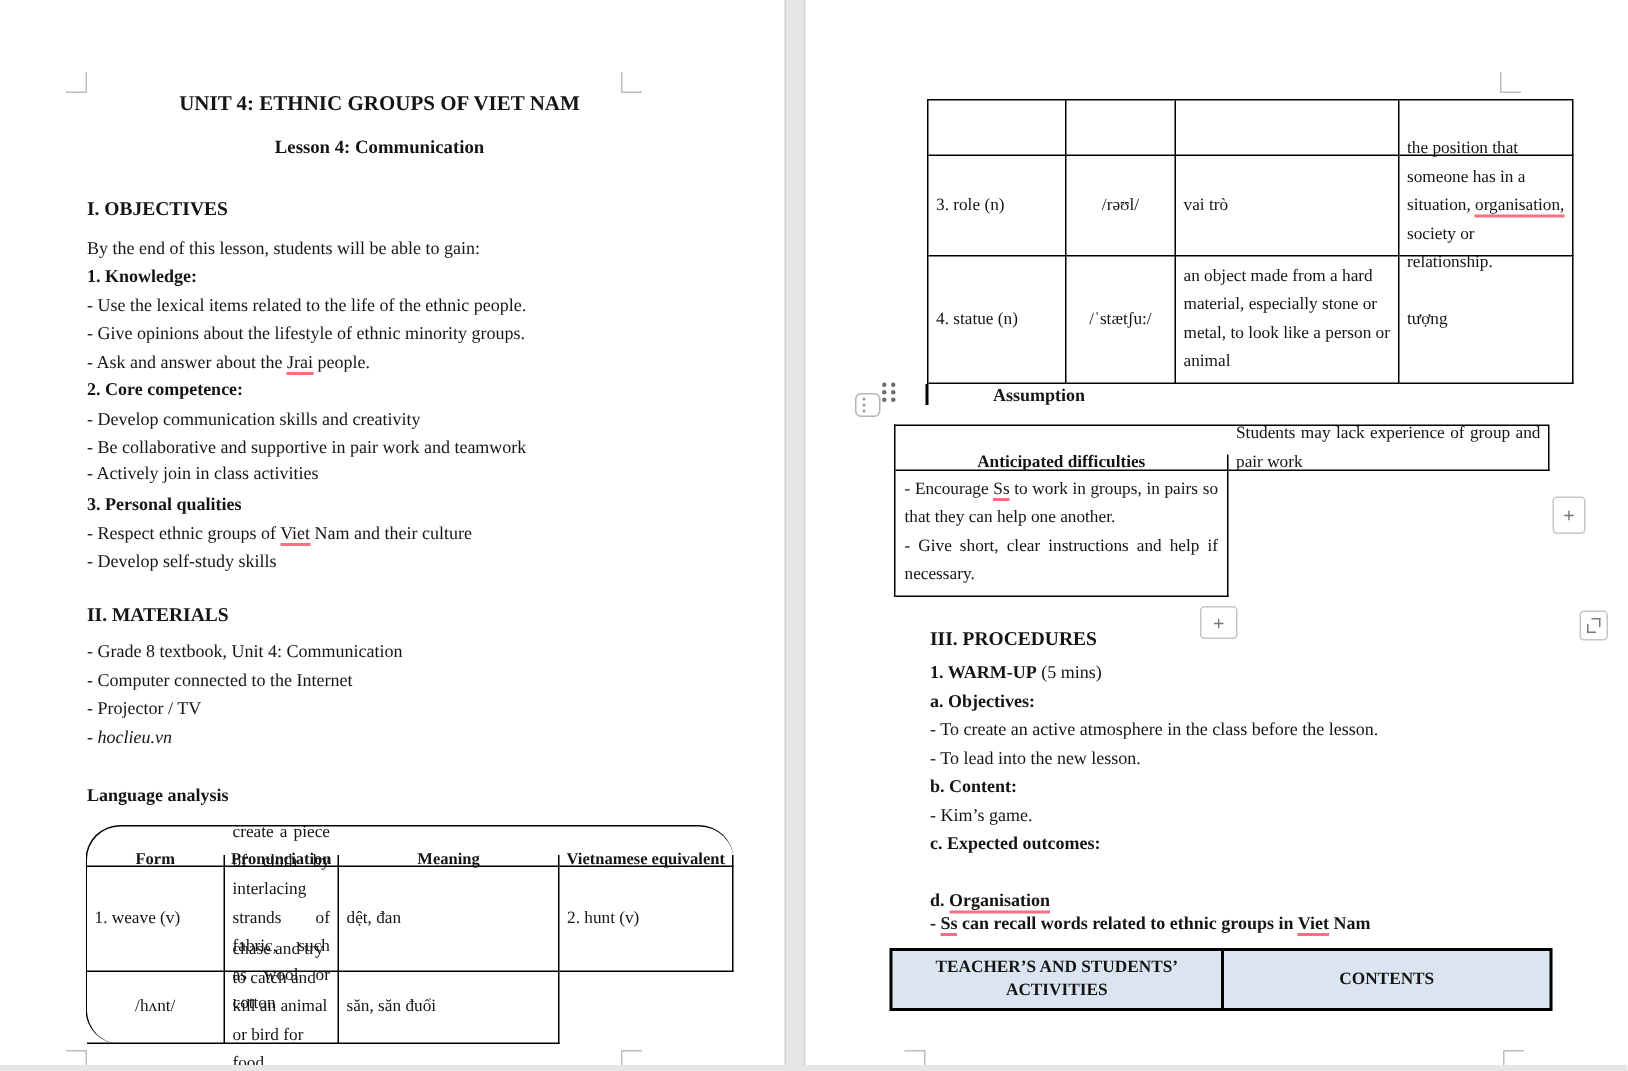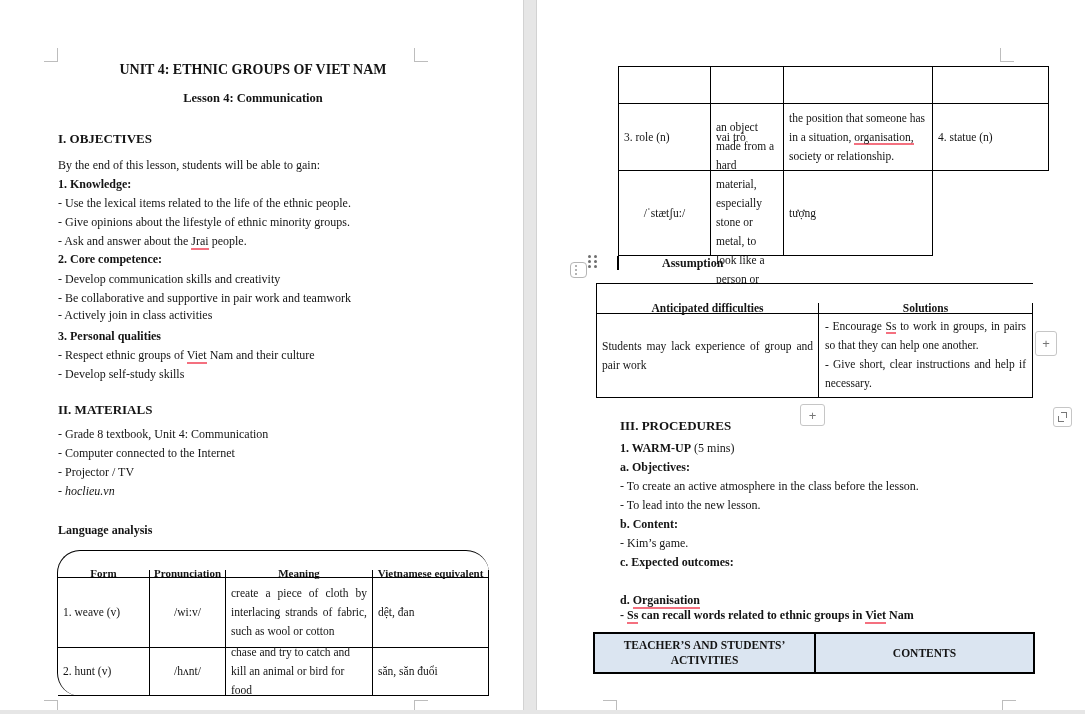--- a/index.html
+++ b/index.html
@@ -93,21 +93,20 @@
 
   <div class="ln b" style="top:523px;">Language analysis</div>
 
   <div class="grid" id="lang-table" style="left:57px;top:550px;grid-template-columns:92px 76px 147px 116px;grid-template-rows:27px 70px 48px;border-radius:23px;">
     <div class="hd">Form</div>
     <div class="hd">Pronunciation</div>
     <div class="hd">Meaning</div>
     <div class="hd">Vietnamese equivalent</div>
 
     <div>1. weave (v)</div>
-    <div class="cn">/wi:v/</div>
     <div>
         <span class="just" style="white-space:normal;">create a piece of cloth by interlacing strands of fabric, such as wool or cotton</span>
       </div>
     <div>dệt, đan</div>
 
     <div>2. hunt (v)</div>
     <div class="cn">/hʌnt/</div>
     <div>
         <span style="white-space:normal;">chase and try to catch and kill an animal or bird for food</span>
       </div>
@@ -122,20 +121,21 @@
   <div class="mk bl abs" style="left:66px;top:700px;"></div>
   <div class="mk br abs" style="left:465px;top:700px;"></div>
 
   <div class="grid" id="cont-table" style="left:81px;top:66px;grid-template-columns:92px 73px 149px 116px;grid-template-rows:37px 67px 85px;">
     <div></div>
     <div></div>
     <div></div>
     <div></div>
 
     <div>3. role (n)</div>
+    <div class="cn">/rəʊl/</div>
     <div>vai trò</div>
     <div>
         <span style="white-space:normal;"><span>the position that someone has in a situation, </span><span class="mis">organisation,</span><span> society or relationship.</span></span>
       </div>
 
     <div>4. statue (n)</div>
     <div class="cn">/ˈstætʃu:/</div>
     <div>
         <span style="white-space:normal;">an object made from a hard material, especially stone or metal, to look like a person or animal</span>
       </div>
@@ -156,21 +156,20 @@
       <i></i>
       <i></i>
       <i></i>
     </div>
 
   <div id="text-caret" style="left:80px;top:256px;"></div>
   <div class="ln b" style="top:256px;font-size:12px;padding-left:42px;">Assumption</div>
 
   <div class="grid" id="assumption-table" style="left:59px;top:283px;grid-template-columns:222px 214px;grid-template-rows:30px 84px;">
     <div class="hd" style="font-size:11.5px;">Anticipated difficulties</div>
-    <div class="hd" style="font-size:11.5px;">Solutions</div>
     <div>
         <span class="just" style="white-space:normal;">Students may lack experience of group and pair work</span>
       </div>
     <div class="blk just" style="padding:3px 6px;white-space:normal;">
       <span>- Encourage </span><span class="mis">Ss</span><span> to work in groups, in pairs so that they can help one another.</span><br>
       <span>- Give short, clear instructions and help if necessary.</span>
     </div>
   </div>
 
   <div class="wbtn" style="left:498px;top:331px;width:20px;height:23px;">+</div>

